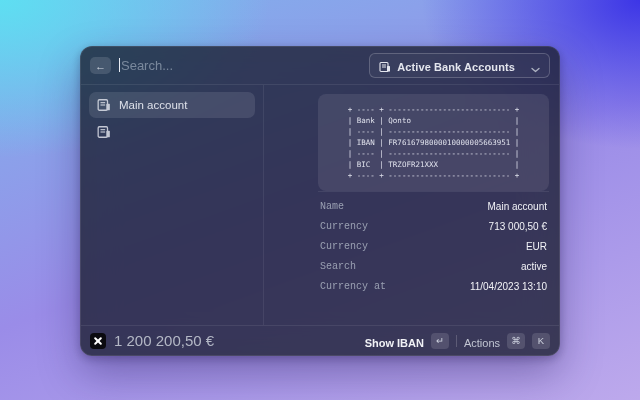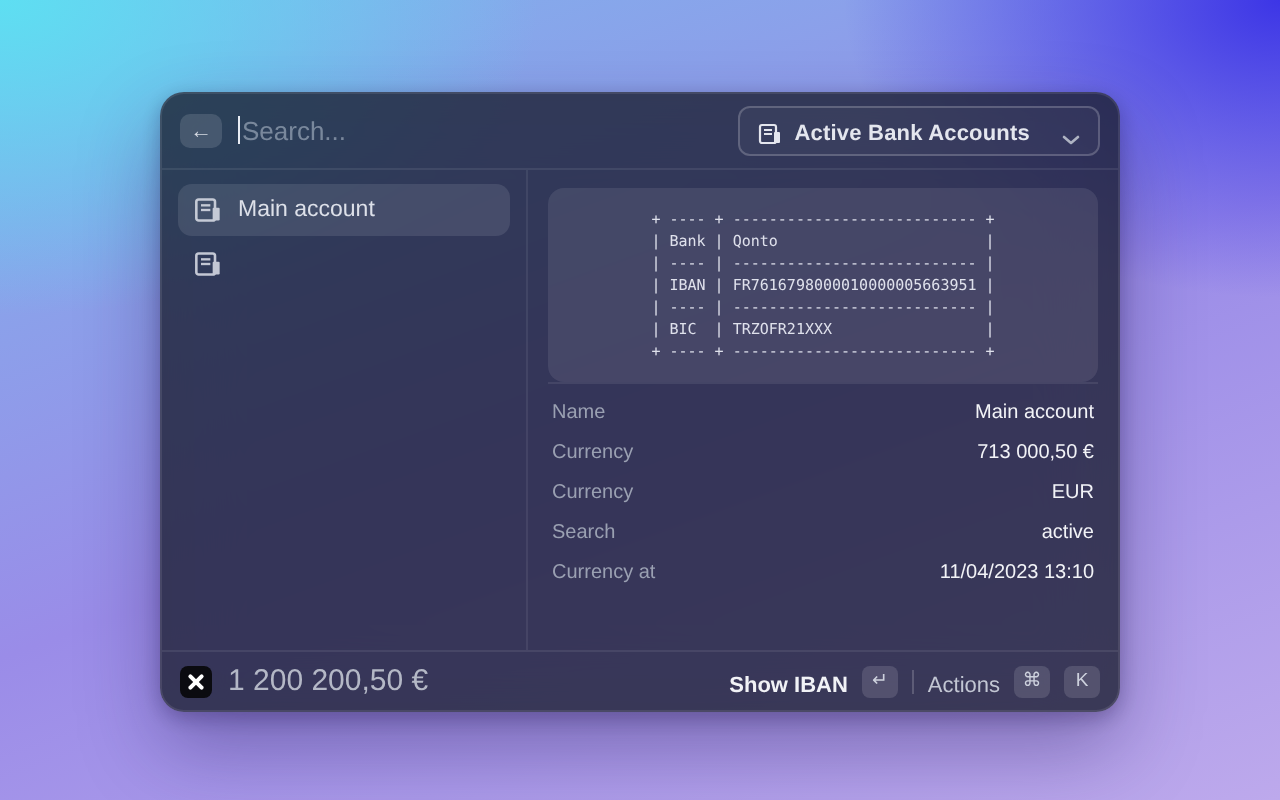--- a/index.html
+++ b/index.html
@@ -41,40 +41,40 @@
   .search-input::placeholder { color: rgba(185,196,212,0.55); }
   .dropdown { display: flex; align-items: flex-end; gap: 6px;
     border: 1px solid rgba(255,255,255,0.20); border-radius: 6px;
     background: rgba(255,255,255,0.03);
     padding: 4px 9px; height: 25px; cursor: pointer; color: #e4e6ee; }
   .dropdown-label { font-size: 11px; font-weight: bold; letter-spacing: 0.1px; }
   .dropdown .chev { margin-left: 10px; display: flex; align-items: center; }
   .icon-svg { display: block; }
 
   
-  .content { flex: 1; display: flex; min-height: 0; }
+  .content { flex: 1; display: flex; min-height: 0; gap: 44px; }
   .sidebar { width: 183px; flex: 0 0 183px; padding: 7px 8px;
     border-right: 1px solid rgba(255,255,255,0.07); }
   .side-item { display: flex; align-items: center; gap: 8px;
     padding: 6px 8px; border-radius: 7px; cursor: pointer;
     color: #dde0e9; font-size: 11.5px; margin-bottom: 1px; }
   .side-item.selected { background: rgba(255,255,255,0.10); }
   .side-item .ico { flex: 0 0 auto; display: flex; opacity: 0.85; }
 
   .detail { flex: 1; display: flex; flex-direction: column; padding: 9px 10px 14px 10px; min-width: 0; }
   .table-card { background: rgba(255,255,255,0.085); border-radius: 8px;
     padding: 10px 0; display: flex; justify-content: center; }
   .ascii { font-family: "DejaVu Sans Mono", monospace; font-size: 7.5px;
     line-height: 11px; color: #dfe1ec; white-space: pre; letter-spacing: 0; }
 
   .meta { margin-top: auto; border-top: 1px solid rgba(255,255,255,0.08);
     padding-top: 4px; margin-bottom: 16px; }
   .meta-row { display: flex; align-items: center; justify-content: space-between;
     padding: 4.5px 2px; }
-  .meta-label { color: #9aa0b2; font-size: 10px; }
+  .meta-label { color: #9aa0b2; font-size: 10px; font-family: Liberation Mono, monospace; }
   .meta-value { color: #f2f3f7; font-size: 10px; }
 
   
   .footer { height: 30px; flex: 0 0 30px; display: flex; align-items: center;
     padding: 0 9px; border-top: 1px solid rgba(255,255,255,0.08); }
   .app-logo { width: 16px; height: 16px; border-radius: 4px; background: #0b0b10;
     display: flex; align-items: center; justify-content: center; flex: 0 0 auto; }
   .footer-total { color: #b4b8c6; font-size: 15px; margin-left: 8px; }
   .footer-right { margin-left: auto; display: flex; align-items: center; gap: 7px; }
   .footer-btn { display: flex; align-items: flex-end; gap: 7px; background: transparent;

